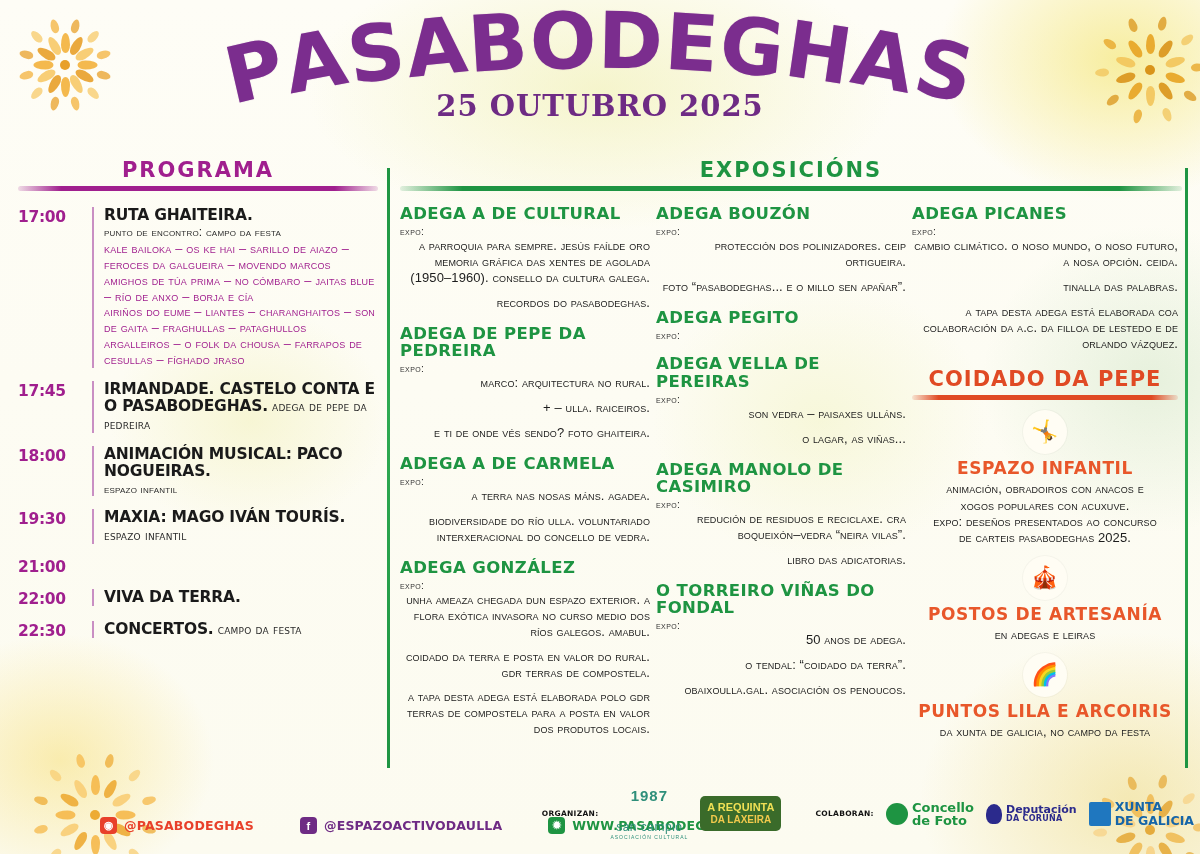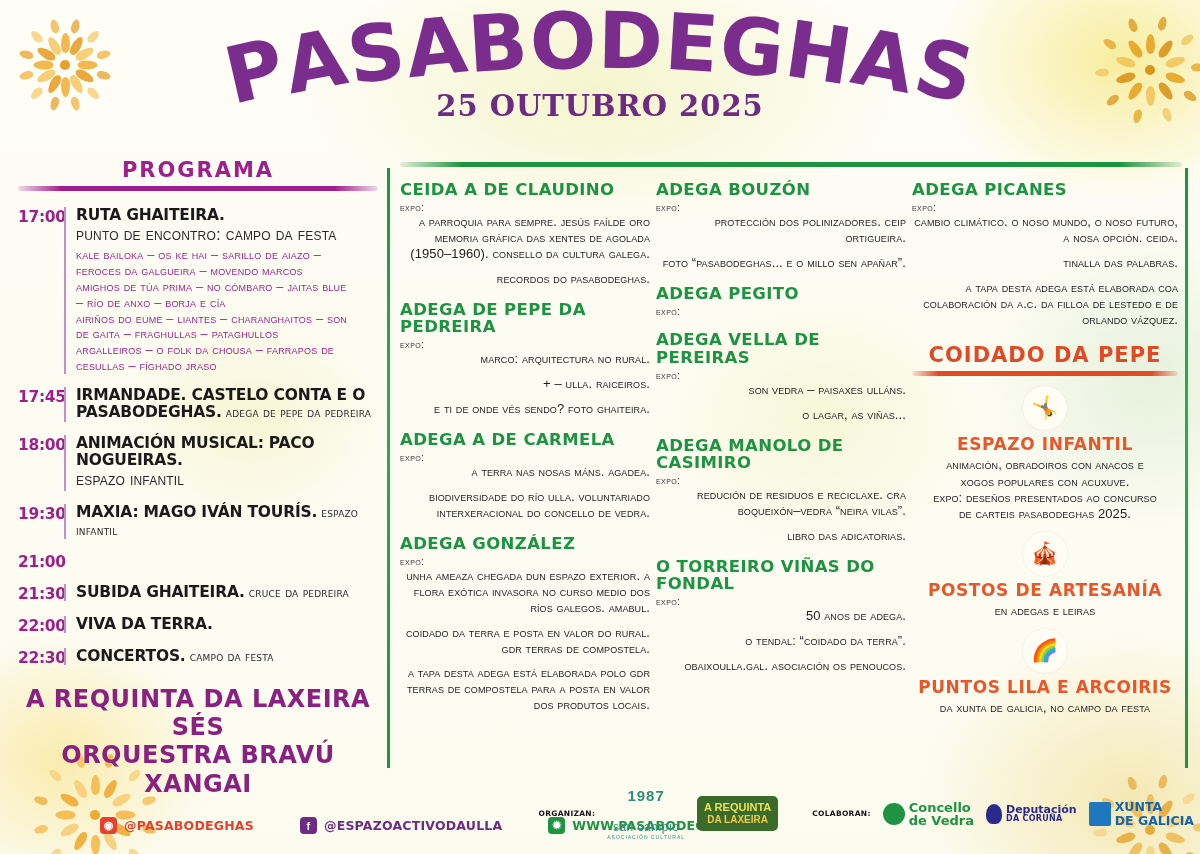--- a/index.html
+++ b/index.html
@@ -65,36 +65,36 @@
   .sec-head.purple{color:#a01f8e;}
   .sec-head.green{color:#1e9442;}
   .rule{height:5px;border-radius:3px;margin-top:4px;}
   .rule.purple{background:linear-gradient(90deg,rgba(160,31,142,.15),#a01f8e 12%,#a01f8e 88%,rgba(160,31,142,.15));}
   .rule.green{background:linear-gradient(90deg,rgba(30,148,66,.12),#1e9442 8%,#1e9442 92%,rgba(30,148,66,.12));}
   .rule.red{background:linear-gradient(90deg,rgba(224,74,36,.12),#e04a24 10%,#e04a24 90%,rgba(224,74,36,.12));}
 
   
   #programa{position:absolute;left:18px;top:158px;width:360px;}
   .prog-list{margin-top:16px;position:relative;padding-left:0;}
-  .prog-row{display:flex;margin-bottom:13px;align-items:flex-start;}
+  .prog-row{display:flex;margin-bottom:13px;align-items:flex-start;gap:28px;}
   .prog-time{
     font-family:"DejaVu Sans", sans-serif;font-weight:bold;font-size:15.5px;
     color:#a01f8e;width:46px;flex:0 0 46px;text-align:left;padding-top:1px;letter-spacing:-.3px;
   }
   .prog-body{flex:1;border-left:2px solid #c98fc3;padding-left:10px;}
   .prog-title{
     font-family:"DejaVu Sans", sans-serif;font-weight:bold;font-size:15.5px;color:#1a1a1a;
     line-height:1.12;letter-spacing:-.2px;
   }
   .prog-title .loc{
     font-weight:normal;font-size:12.5px;color:#2a2a2a;letter-spacing:.2px;
     font-variant:small-caps;text-transform:lowercase;
   }
   .prog-note{
-    font-size:17px;color:#2a2a2a;margin-top:1px;line-height:1.22;
+    font-size:12px;color:#2a2a2a;margin-top:1px;line-height:1.22;
     font-variant:small-caps;text-transform:lowercase;letter-spacing:.2px;
   }
   .prog-bands{
     font-size:12.8px;color:#a01f8e;line-height:1.24;margin-top:1px;
     font-variant:small-caps;text-transform:lowercase;letter-spacing:.2px;
   }
   .closing{
     margin-top:18px;text-align:center;
     font-family:"DejaVu Sans", sans-serif;font-weight:bold;color:#8a2182;
     font-size:24px;line-height:1.18;letter-spacing:.5px;
@@ -311,50 +311,40 @@
         <div class="prog-row">
           <div class="prog-time">19:30</div>
           <div class="prog-body">
             <div class="prog-title">MAXIA: MAGO IVÁN TOURÍS.<span class="loc"> Espazo infantil</span></div>
           </div>
         </div>
         <div class="prog-row">
           <div class="prog-time">21:00</div>
         </div>
         <div class="prog-row">
-          <div class="prog-time">21:30</div>
-          <div class="prog-body">
-            <div class="prog-title">SUBIDA GHAITEIRA.<span class="loc"> Cruce da Pedreira</span></div>
-          </div>
-        </div>
-        <div class="prog-row">
           <div class="prog-time">22:00</div>
           <div class="prog-body">
             <div class="prog-title">VIVA DA TERRA.</div>
           </div>
         </div>
         <div class="prog-row">
           <div class="prog-time">22:30</div>
           <div class="prog-body">
             <div class="prog-title">CONCERTOS.<span class="loc"> Campo da festa</span></div>
           </div>
         </div>
-      </div>
-    <div class="closing" id="closing">
-        <div>A REQUINTA DA LAXEIRA</div>
-        <div>SÉS</div>
-        <div>ORQUESTRA BRAVÚ XANGAI</div>
       </div>
   </section>
 
   <section id="expos">
+    <div class="sec-head green">EXPOSICIÓNS</div>
     <div class="rule green"></div>
     <div class="expo-cols" id="expo-cols">
         <div class="ecol">
-          <div class="adega">CEIDA A DE CLAUDINO</div>
+          <div class="adega">ADEGA A DE CULTURAL</div>
           <div class="expo-lbl">Expo:</div>
           <p class="expo-p">A parroquia para sempre. Jesús Faílde Oro Memoria gráfica das xentes de Agolada (1950–1960). Consello da Cultura Galega.</p>
           <p class="expo-p">Recordos do Pasabodeghas.</p>
           <div class="adega">ADEGA DE PEPE DA PEDREIRA</div>
           <div class="expo-lbl">Expo:</div>
           <p class="expo-p">MARCO: arquitectura no rural.</p>
           <p class="expo-p">+ – Ulla. Raiceiros.</p>
           <p class="expo-p">E ti de onde vés sendo? Foto ghaiteira.</p>
           <div class="adega">ADEGA A DE CARMELA</div>
           <div class="expo-lbl">Expo:</div>
@@ -441,21 +431,21 @@
           <div class="sc-1987">1987</div>
           <div class="sc-name">san campio</div>
           <div class="sc-sub">ASOCIACIÓN CULTURAL</div>
         </div>
         <div class="req-logo"><span>A REQUINTA</span><span class="r2">DA LAXEIRA</span></div>
         <span class="spon-lbl" style="margin-left: 22px;">COLABORAN:</span>
         <div class="logo">
           <div class="cv-circ"></div>
           <div class="logo-txt cv-logo">
             <div class="cv-1">Concello</div>
-            <div class="cv-2">de Vedra</div>
+            <div class="cv-2">de Foto</div>
           </div>
         </div>
         <div class="logo">
           <div class="badge-rd"></div>
           <div class="logo-txt dep-logo">
             <div class="dep-1">Deputación</div>
             <div class="dep-2">DA CORUÑA</div>
           </div>
         </div>
         <div class="logo">

